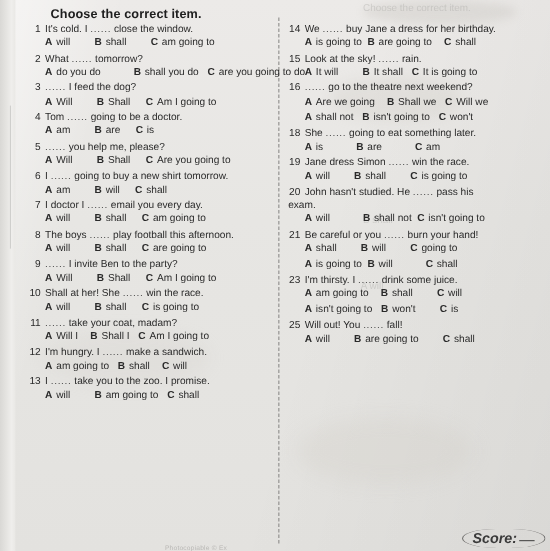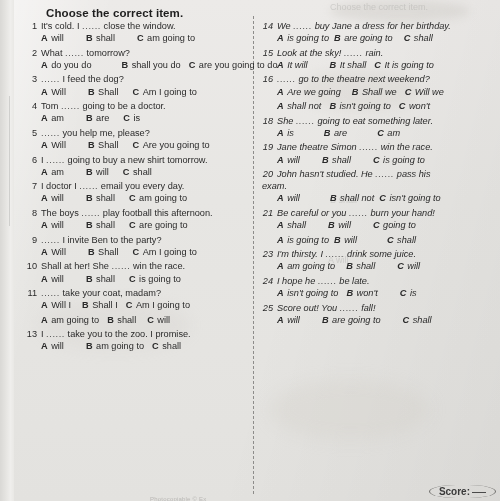--- a/index.html
+++ b/index.html
@@ -71,21 +71,21 @@
     height: 478px;
     border-left: 1px dashed #8d8c8a;
   }
 
   
   .col {
     position: absolute;
     top: 20px;
   }
   .col-left  { left: 22px;  width: 228px; }
-  .col-right { left: 258px; width: 238px; font-style: italic; }
+  .col-right { left: 258px; width: 238px; }
 
   .q {
     margin-bottom: 1.5px;
   }
 
   .qline {
     display: flex;
     align-items: baseline;
     font-size: 9.2px;
     line-height: 12.2px;
@@ -132,28 +132,29 @@
   .sp-d { margin-right: 5px; }
   .sp-e { margin-right: 22px; }
   .sp-f { margin-right: 30px; }
   .sp-g { margin-right: 11px; }
 
   
   .score {
     position: absolute;
     right: 4px;
     bottom: 3px;
-    font-size: 10px;
+    font-size: 13px;
     font-weight: bold;
     color: #3a3a3a;
     padding: 1px 9px 1px 9px;
     border-left: 1px solid #6e6d6b;
     border-right: 1px solid #6e6d6b;
     border-radius: 40% / 50%;
     white-space: nowrap;
+    font-style: italic;
   }
   .score-rule {
     display: inline-block;
     width: 14px;
     border-bottom: 1px solid #4a4a4a;
     transform: translateY(-2px);
     margin-left: 2px;
   }
 
   .footnote {
@@ -411,20 +412,24 @@
             <span class="optL">B</span>
             <span>Shall I</span>
           </span>
           <span class="opt">
             <span class="optL">C</span>
             <span>Am I going to</span>
           </span>
         </div>
       </div>
       <div class="q">
+        <div class="qline">
+          <span class="qnum">12</span>
+          <span class="qtext"><span>I'm hungry. I </span><span class="dots">......</span><span> make a sandwich.</span></span>
+        </div>
         <div class="opts">
           <span class="opt sp-c">
             <span class="optL">A</span>
             <span>am going to</span>
           </span>
           <span class="opt sp-g">
             <span class="optL">B</span>
             <span>shall</span>
           </span>
           <span class="opt">
@@ -547,21 +552,21 @@
           </span>
           <span class="opt">
             <span class="optL">C</span>
             <span>am</span>
           </span>
         </div>
       </div>
       <div class="q">
         <div class="qline">
           <span class="qnum">19</span>
-          <span class="qtext"><span>Jane theatre Simon </span><span class="dots">......</span><span> win the race.</span></span>
+          <span class="qtext"><span>Jane dress Simon </span><span class="dots">......</span><span> win the race.</span></span>
         </div>
         <div class="opts">
           <span class="opt sp-e">
             <span class="optL">A</span>
             <span>will</span>
           </span>
           <span class="opt sp-e">
             <span class="optL">B</span>
             <span>shall</span>
           </span>
@@ -642,43 +647,39 @@
             <span class="optL">B</span>
             <span>shall</span>
           </span>
           <span class="opt">
             <span class="optL">C</span>
             <span>will</span>
           </span>
         </div>
       </div>
       <div class="q">
-        <div class="qline">
-          <span class="qnum">24</span>
-          <span class="qtext"><span>I hope he </span><span class="dots">......</span><span> be late.</span></span>
-        </div>
         <div class="opts">
           <span class="opt sp-c">
             <span class="optL">A</span>
             <span>isn't going to</span>
           </span>
           <span class="opt sp-e">
             <span class="optL">B</span>
             <span>won't</span>
           </span>
           <span class="opt">
             <span class="optL">C</span>
             <span>is</span>
           </span>
         </div>
       </div>
       <div class="q">
         <div class="qline">
           <span class="qnum">25</span>
-          <span class="qtext"><span>Score out! You </span><span class="dots">......</span><span> fall!</span></span>
+          <span class="qtext"><span>Will out! You </span><span class="dots">......</span><span> fall!</span></span>
         </div>
         <div class="opts">
           <span class="opt sp-e">
             <span class="optL">A</span>
             <span>will</span>
           </span>
           <span class="opt sp-e">
             <span class="optL">B</span>
             <span>are going to</span>
           </span>

